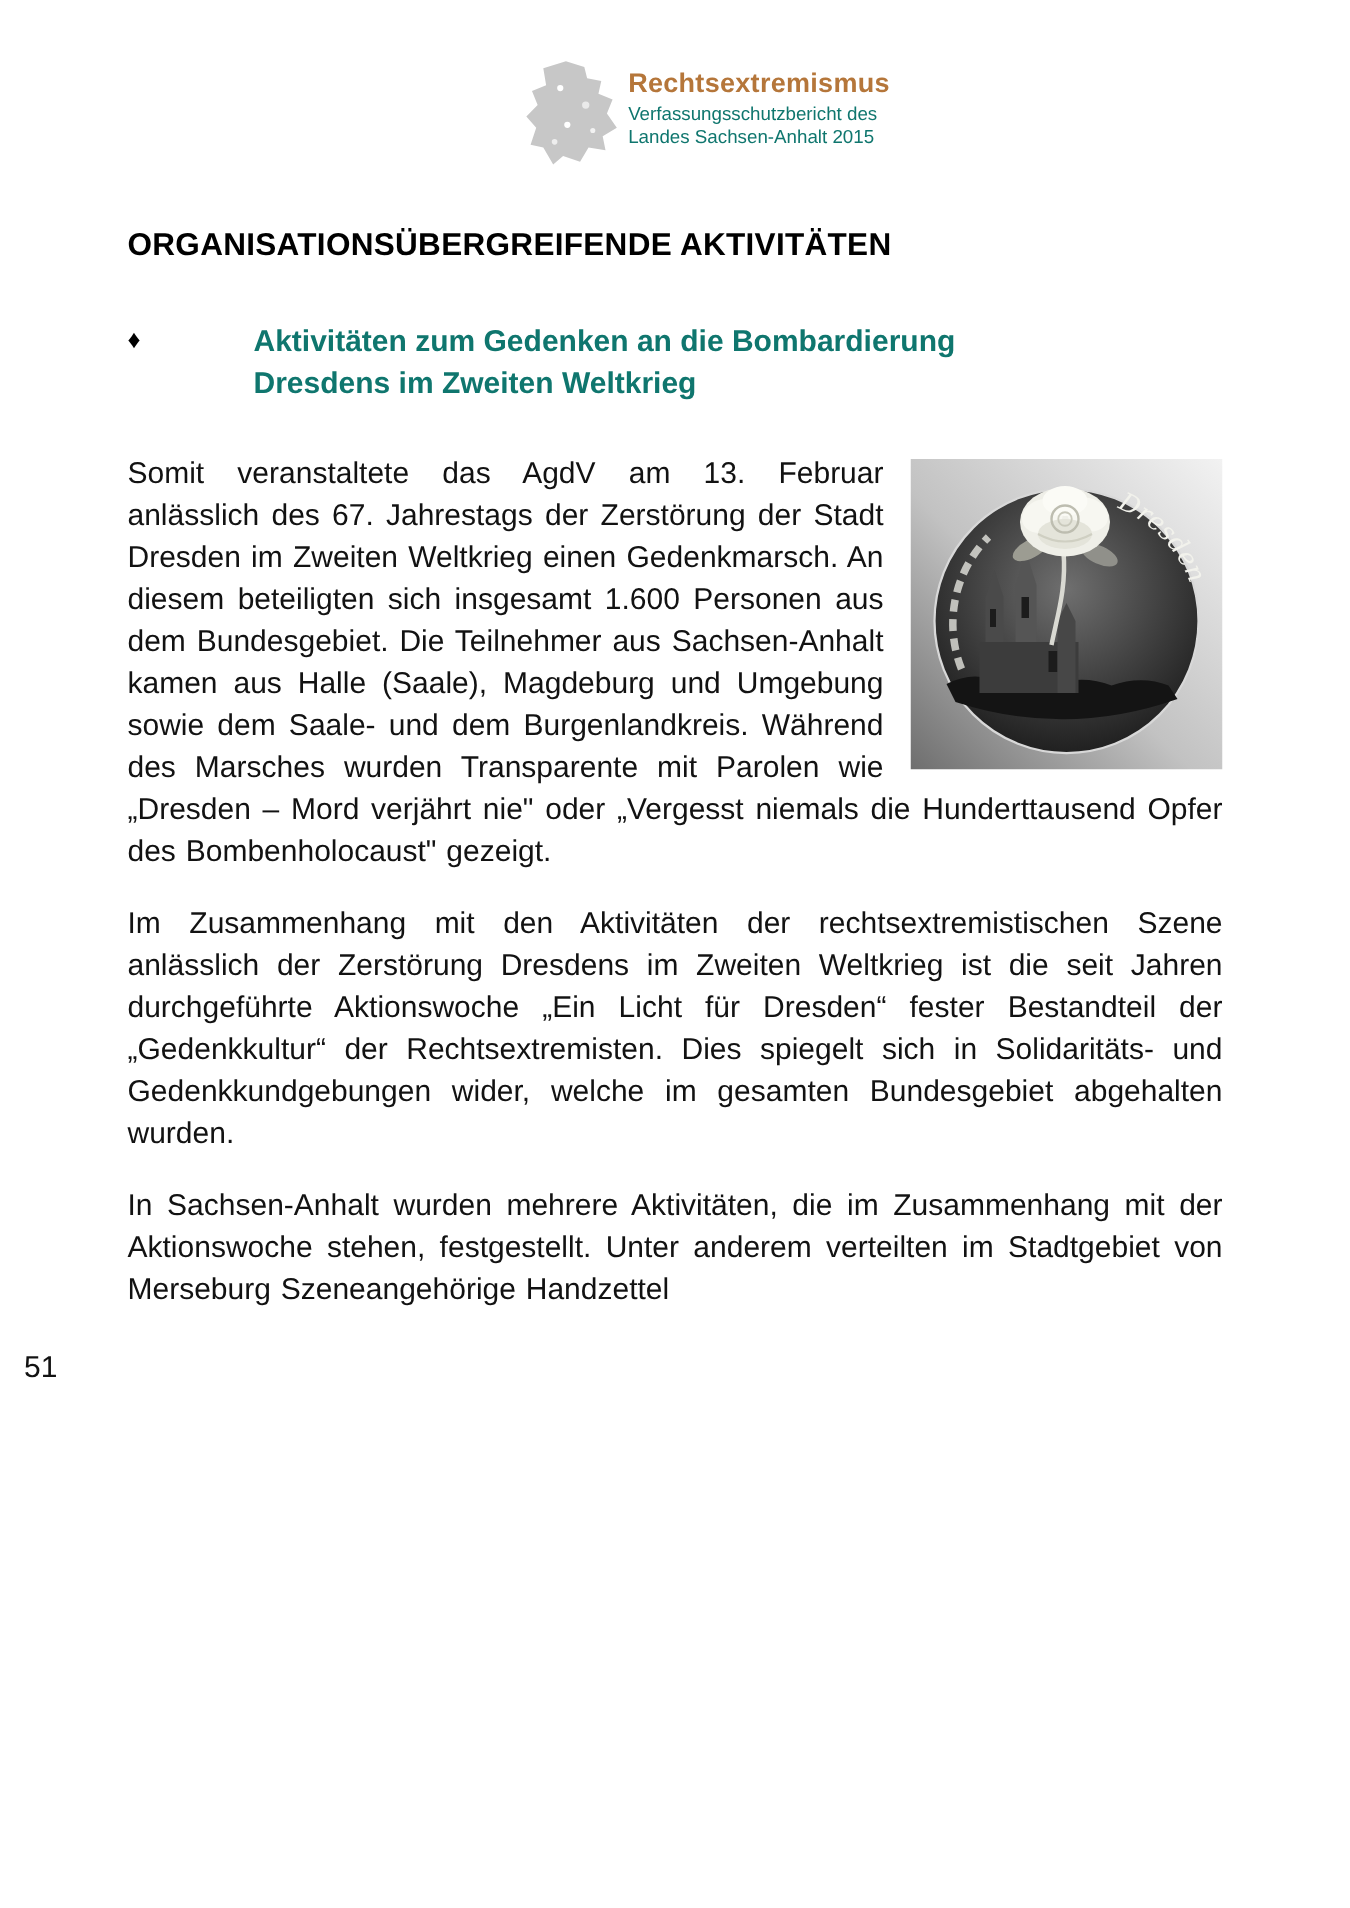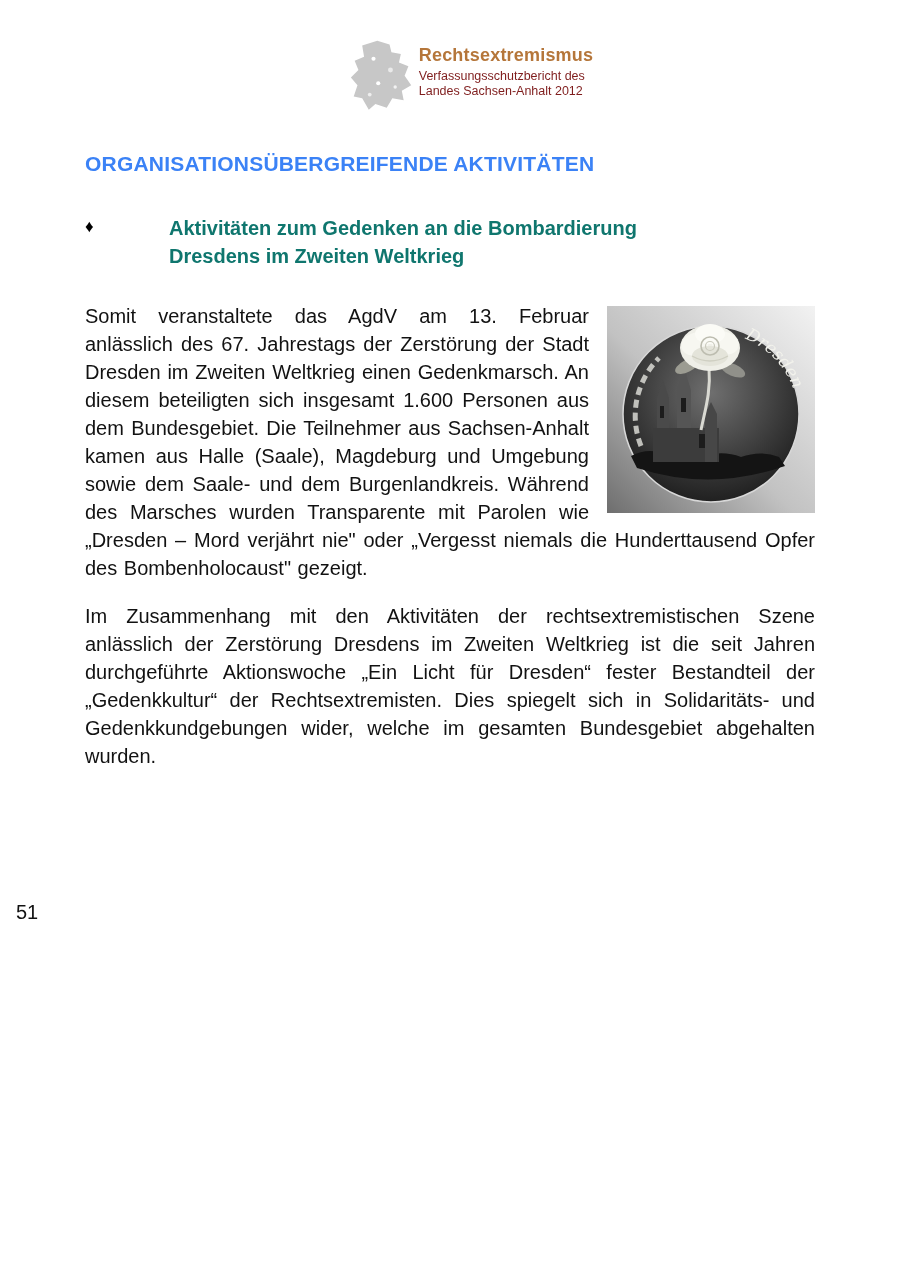--- a/index.html
+++ b/index.html
@@ -28,30 +28,30 @@
   .header-text { padding-top: 7px; }
   .header-title {
     font-size: 18px;
     font-weight: bold;
     letter-spacing: 0.2px;
     margin-bottom: 3px;
   }
   .header-sub {
     font-size: 12.5px;
     line-height: 15px;
-    color: #7f1d1d;
+    color: #0f766e;
   }
 
   
   .content { padding: 0 85px; }
   .section-heading {
     margin-top: 46px;
     font-size: 21px;
     font-weight: bold;
-    color: #3b82f6;
+    color: #000000;
     letter-spacing: 0.2px;
   }
   .subheading-row { display: flex; margin-top: 38px; }
   .bullet-diamond {
     width: 84px;
     flex: 0 0 84px;
     font-size: 17px;
     padding-top: 3px;
     color: #000;
   }
@@ -99,21 +99,21 @@
         <circle cx="26" cy="22" r="2.2" fill="#ffffff"></circle>
         <circle cx="44" cy="34" r="2.6" fill="#eaeaea"></circle>
         <circle cx="31" cy="48" r="2.2" fill="#ffffff"></circle>
         <circle cx="49" cy="52" r="1.8" fill="#f2f2f2"></circle>
         <circle cx="22" cy="60" r="2.0" fill="#eeeeee"></circle>
       </svg>
     </div>
     <div class="header-text">
       <div class="header-title" style="color:#b5763a">Rechtsextremismus</div>
       <div class="header-sub">Verfassungsschutzbericht des</div>
-      <div class="header-sub">Landes Sachsen-Anhalt 2012</div>
+      <div class="header-sub">Landes Sachsen-Anhalt 2015</div>
     </div>
   </header>
 
   <main class="content">
 
     <h1 class="section-heading">ORGANISATIONSÜBERGREIFENDE AKTIVITÄTEN</h1>
 
     <div class="subheading-row">
       <span class="bullet-diamond">♦</span>
       <h2 class="subheading-text">Aktivitäten zum Gedenken an die Bombardierung Dresdens im Zweiten Weltkrieg</h2>
@@ -172,20 +172,21 @@
           <text font-family="DejaVu Serif, serif" font-style="italic" font-size="17" fill="#f2f2ec">
             <textPath href="#dresArc" startOffset="8">Dresden</textPath>
           </text>
 
           <path d="M34,140 A82 82 0 0 1 52,52" stroke="#e3e3dd" stroke-width="5" fill="none" stroke-dasharray="8 5" opacity="0.8"></path>
         </svg>
       </figure>
 
       <p>Somit veranstaltete das AgdV am 13. Februar anlässlich des 67. Jahrestags der Zerstörung der Stadt Dresden im Zweiten Weltkrieg einen Gedenkmarsch. An diesem beteiligten sich insgesamt 1.600 Personen aus dem Bundesgebiet. Die Teilnehmer aus Sachsen-Anhalt kamen aus Halle (Saale), Magdeburg und Umgebung sowie dem Saale- und dem Burgenlandkreis. Während des Marsches wurden Transparente mit Parolen wie „Dresden – Mord verjährt nie" oder „Vergesst niemals die Hunderttausend Opfer des Bombenholocaust" gezeigt.</p>
       <p>Im Zusammenhang mit den Aktivitäten der rechtsextremistischen Szene anlässlich der Zerstörung Dresdens im Zweiten Weltkrieg ist die seit Jahren durchgeführte Aktionswoche „Ein Licht für Dresden“ fester Bestandteil der „Gedenkkultur“ der Rechtsextremisten. Dies spiegelt sich in Solidaritäts- und Gedenkkundgebungen wider, welche im gesamten Bundesgebiet abgehalten wurden.</p>
+      <p>In Sachsen-Anhalt wurden mehrere Aktivitäten, die im Zusammenhang mit der Aktionswoche stehen, festgestellt. Unter anderem verteilten im Stadtgebiet von Merseburg Szeneangehörige Handzettel</p>
     </div>
 
   </main>
 
   <footer class="page-footer">
     <span class="page-number">51</span>
   </footer>
 
 </div>
 

